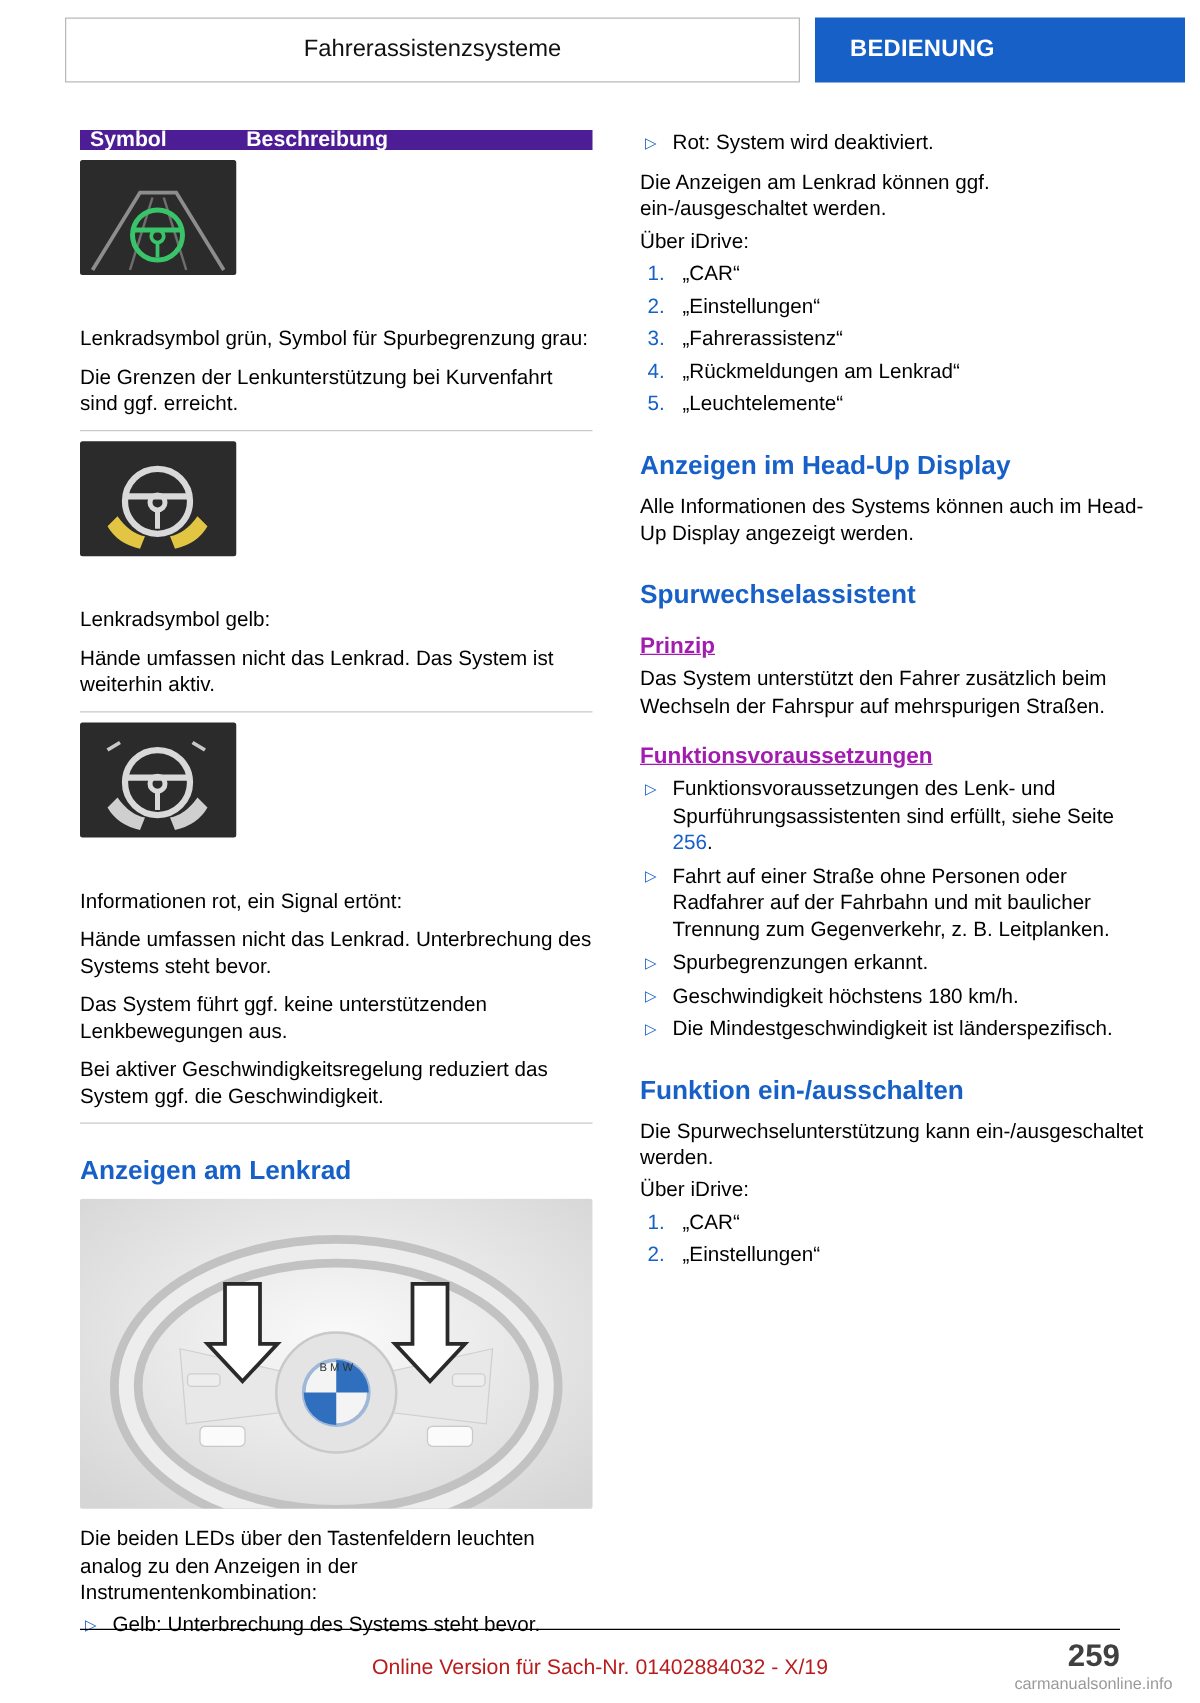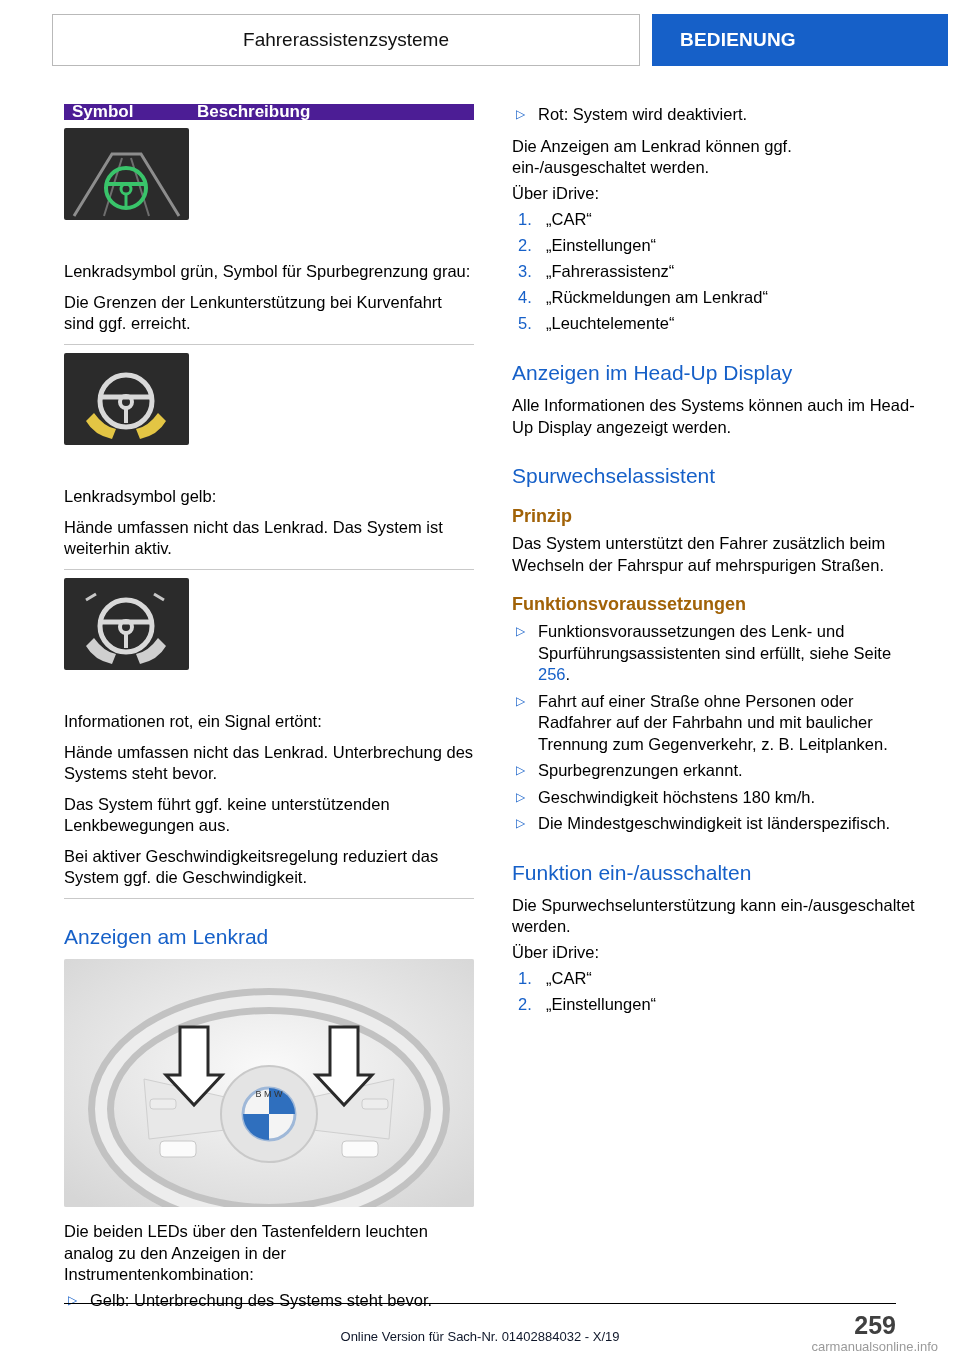--- a/index.html
+++ b/index.html
@@ -97,27 +97,28 @@
     position: relative;
     overflow: hidden;
   }
   .sym svg { position: absolute; inset: 0; }
 
   
   h2.blue {
     color: #1660c8;
     font-size: 21px;
     margin: 26px 0 10px 0;
-    font-weight: normal;
+    font-weight: bold;
   }
   h3.blue {
-    color: #a16207;
+    color: #a21caf;
     font-size: 18px;
     margin: 18px 0 6px 0;
     font-weight: bold;
+    text-decoration: underline;
   }
   p.body {
     margin: 0 0 4px 0;
     font-size: 16.5px;
     line-height: 21.5px;
   }
 
   
   ul.tri { list-style: none; margin: 0 0 4px 0; padding: 0; }
   ul.tri li {
@@ -170,22 +171,22 @@
   .page-num {
     position: absolute;
     right: 64px; bottom: 22px;
     font-size: 25px; font-weight: bold;
     color: #404040;
   }
   .footer-note {
     position: absolute;
     left: 0; right: 0; bottom: 18px;
     text-align: center;
-    font-size: 13px;
-    color: #0f172a;
+    font-size: 17px;
+    color: #b91c1c;
   }
   .watermark {
     position: absolute;
     right: 22px; bottom: 8px;
     font-size: 13px;
     color: #9a9a9a;
   }
 </style>
 </head>
 <body>

